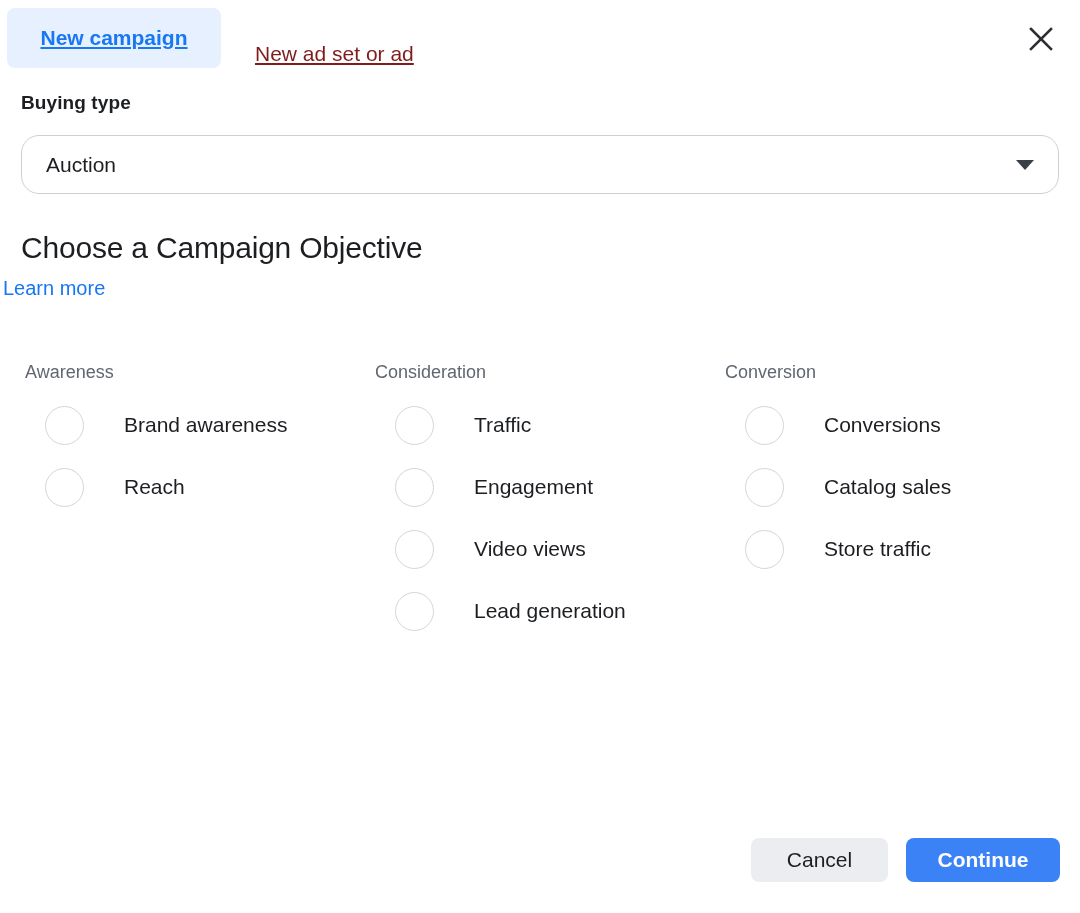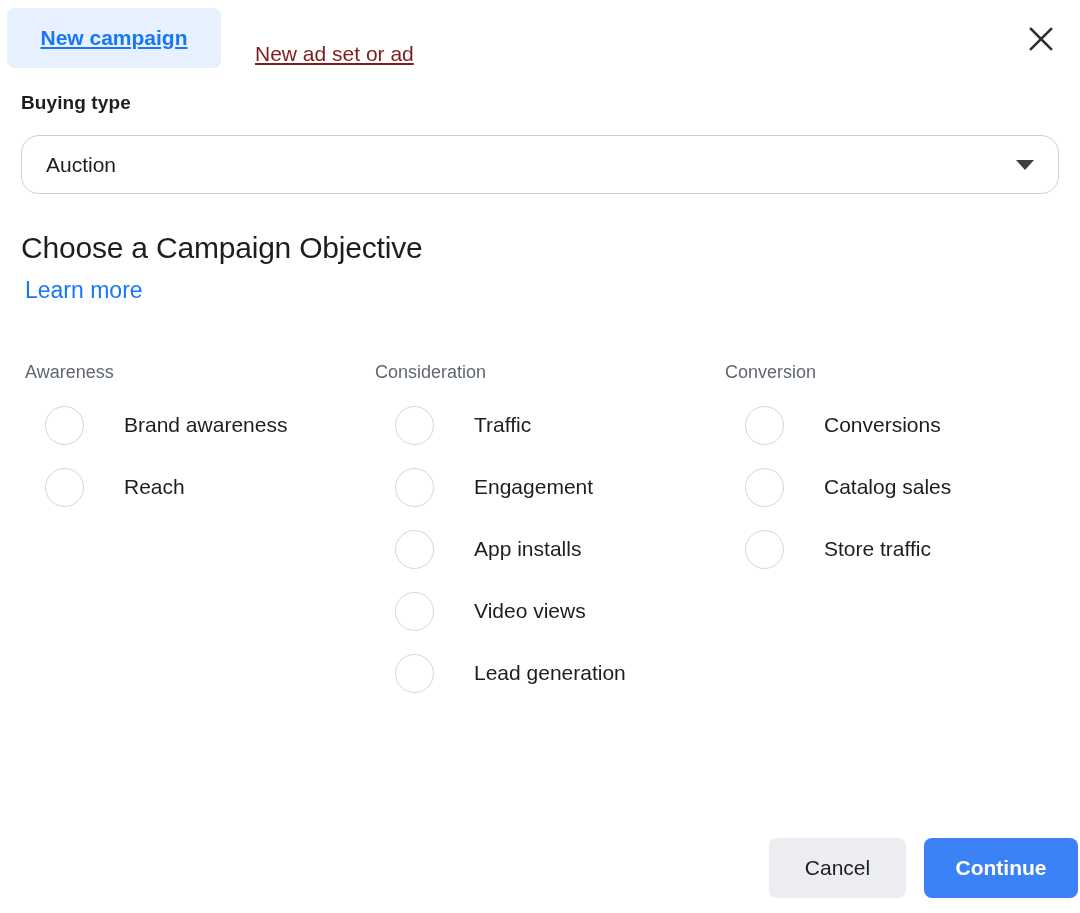--- a/index.html
+++ b/index.html
@@ -110,23 +110,23 @@
     position: absolute;
     left: 21px;
     top: 231px;
     font-size: 30px;
     font-weight: normal;
     color: #1c1e21;
     letter-spacing: -0.2px;
   }
   .learn-more {
     position: absolute;
-    left: 25px;
+    left: 3px;
     top: 277px;
-    font-size: 23px;
+    font-size: 20px;
     color: #1877f2;
     text-decoration: none;
     cursor: pointer;
   }
 
   
   .columns {
     position: absolute;
     left: 0;
     top: 352px;
@@ -175,31 +175,30 @@
   .footer {
     position: absolute;
     left: 0;
     top: 838px;
     width: 1080px;
     height: 60px;
   }
   .btn {
     position: absolute;
     top: 0;
-    height: 60px;
+    height: 44px;
     border: none;
     border-radius: 8px;
     font-size: 21px;
     font-family: "Liberation Sans", sans-serif;
     display: flex;
     align-items: center;
     justify-content: center;
     box-sizing: border-box;
     white-space: nowrap;
-    margin-left: 18px;
   }
   .btn-cancel {
     left: 751px;
     width: 137px;
     background: #ebedf0;
     color: #1c1e21;
     font-weight: normal;
     cursor: pointer;
   }
   .btn-continue {
@@ -263,24 +262,20 @@
     <div class="option-row">
       <span class="radio"></span>
       <span class="option-label">Traffic</span>
     </div>
 
     <div class="option-row">
       <span class="radio"></span>
       <span class="option-label">Engagement</span>
     </div>
 
-    <div class="option-row">
-      <span class="radio"></span>
-      <span class="option-label">App installs</span>
-    </div>
 
     <div class="option-row">
       <span class="radio"></span>
       <span class="option-label">Video views</span>
     </div>
 
     <div class="option-row">
       <span class="radio"></span>
       <span class="option-label">Lead generation</span>
     </div>

